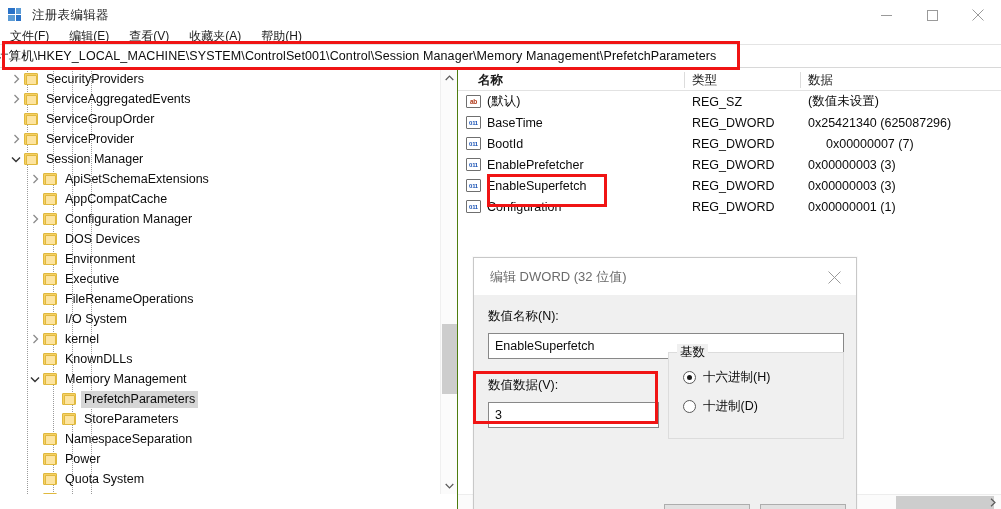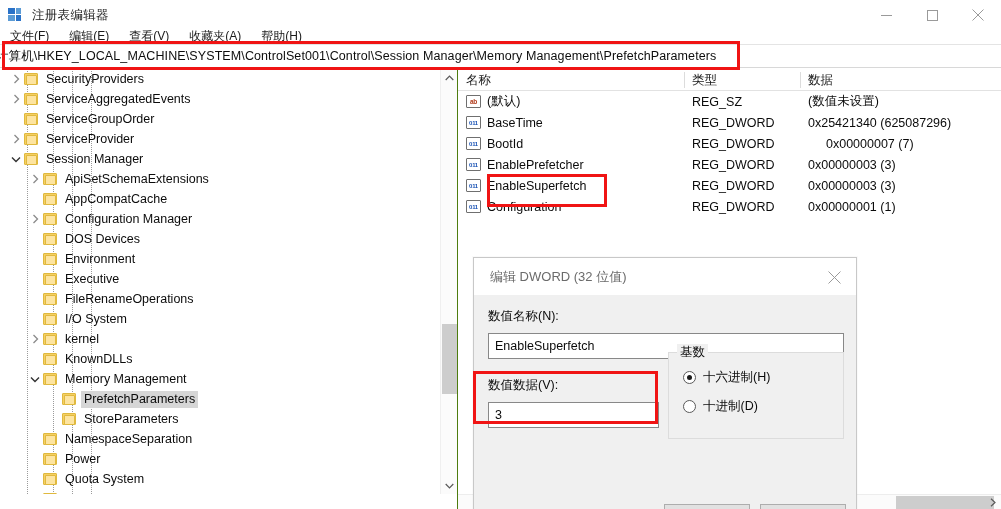--- a/index.html
+++ b/index.html
@@ -477,21 +477,21 @@
       <div class="sb-thumb" style="top:255px;height:70px;"></div>
       <div class="sb-arrow down">
         <svg width="9" height="6" viewBox="0 0 9 6">
             <polyline points="0.7,1 4.5,5 8.3,1" fill="none" stroke="#5a5a5a" stroke-width="1.2"></polyline>
           </svg>
       </div>
     </div>
 
     <div class="list-pane">
       <div class="list-header">
-        <div class="col-h" style="left:0;">名称</div>
+        <div class="col-h" style="left:12px;font-weight:bold;">名称</div>
         <div class="col-sep" style="left:226px;"></div>
         <div class="col-h" style="left:226px;">类型</div>
         <div class="col-sep" style="left:342px;"></div>
         <div class="col-h" style="left:342px;">数据</div>
       </div>
       <div class="list-rows" id="list-rows">
           <div class="list-row">
             <div class="cell" style="left: 8px;">
               <span class="val-icon str">
                 <span class="bg"></span>

